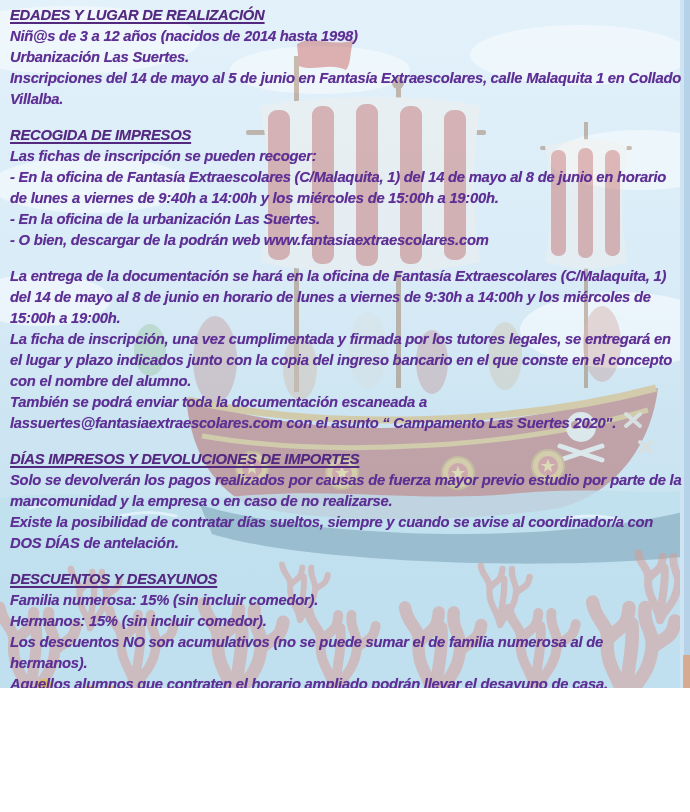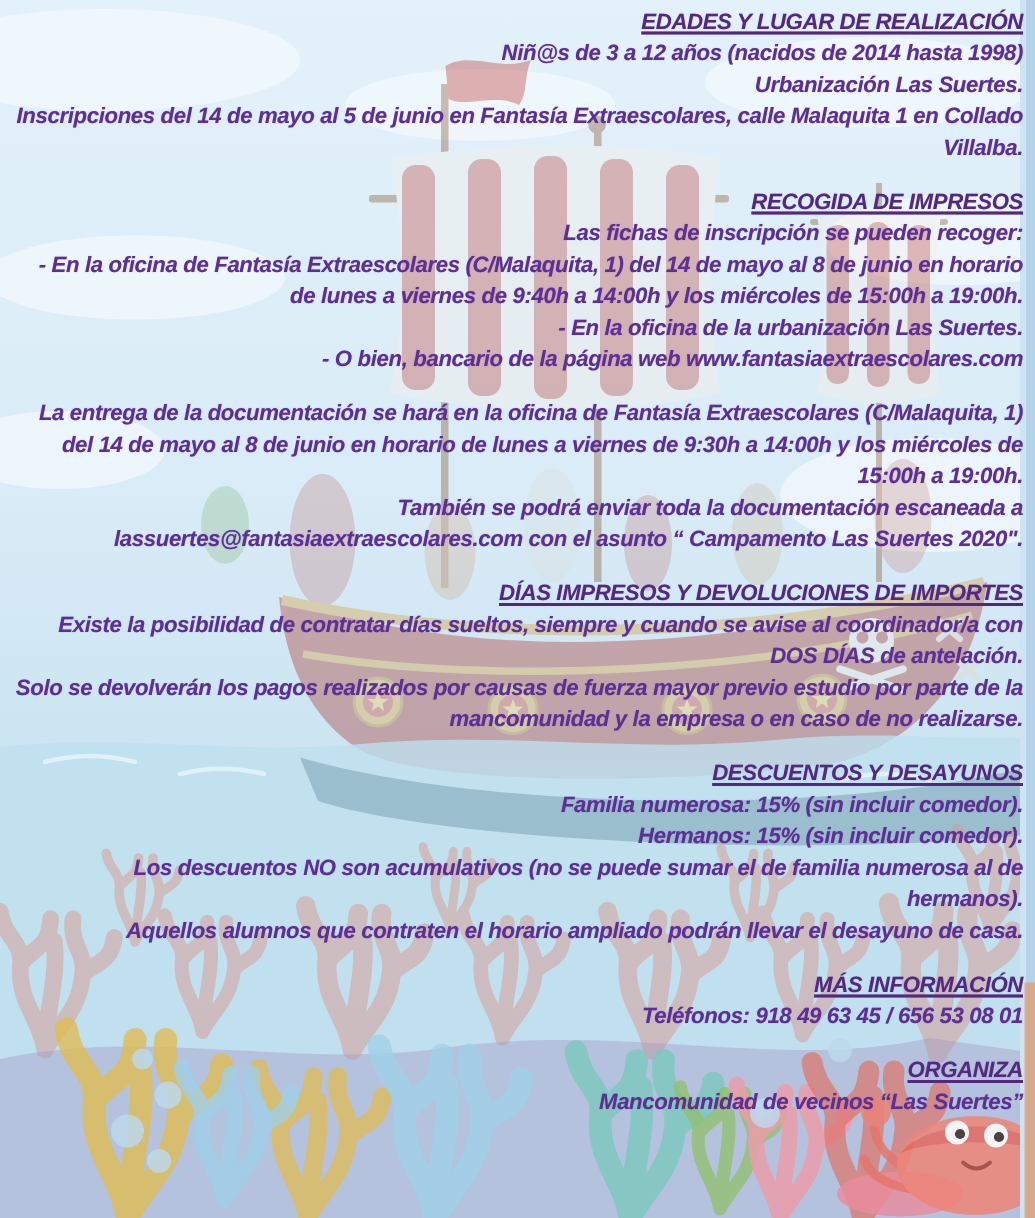--- a/index.html
+++ b/index.html
@@ -1,20 +1,19 @@
 <!DOCTYPE html>
 <html lang="es"><head>
 <meta charset="utf-8">
 <style>
   html,body{margin:0;padding:0;background:#fff;}
   .page{
-    position:relative;width:690px;height:812px;overflow:hidden;
+    position:relative;width:690px;height:688px;overflow:hidden;
     background:linear-gradient(180deg,#e3f1fa 0%,#d9ecf7 40%,#cde5f2 60%,#c5e0ef 100%);
     font-family:"Liberation Sans","DejaVu Sans",sans-serif;
-    text-align:right;
   }
   .bg{position:absolute;left:0;top:0;z-index:1;}
   .content{
     position:absolute;left:0;top:0;right:0;bottom:0;z-index:2;
     padding:5px 8px 0 10px;
     font-style:italic;font-weight:bold;
     font-size:14.8px;line-height:21px;letter-spacing:-0.25px;
     color:#5d2e94;
     text-shadow:0 0 .7px rgba(93,46,148,.45);
   }
@@ -204,32 +203,33 @@
       <p>Niñ@s de 3 a 12 años (nacidos de 2014 hasta 1998)</p>
       <p>Urbanización Las Suertes.</p>
       <p>Inscripciones del 14 de mayo al 5 de junio en Fantasía Extraescolares, calle Malaquita 1 en Collado Villalba.</p>
     </section>
 
     <section class="sec">
       <h2>RECOGIDA DE IMPRESOS</h2>
       <p>Las fichas de inscripción se pueden recoger:</p>
       <p>- En la oficina de Fantasía Extraescolares (C/Malaquita, 1) del 14 de mayo al 8 de junio en horario de lunes a viernes de 9:40h a 14:00h y los miércoles de 15:00h a 19:00h.</p>
       <p>- En la oficina de la urbanización Las Suertes.</p>
-      <p>- O bien, bancario de la página web www.fantasiaextraescolares.com</p>
+      <p>- O bien, descargar de la podrán web www.fantasiaextraescolares.com</p>
     </section>
 
     <section class="sec">
       <p>La entrega de la documentación se hará en la oficina de Fantasía Extraescolares (C/Malaquita, 1) del 14 de mayo al 8 de junio en horario de lunes a viernes de 9:30h a 14:00h y los miércoles de 15:00h a 19:00h.</p>
+      <p>La ficha de inscripción, una vez cumplimentada y firmada por los tutores legales, se entregará en el lugar y plazo indicados junto con la copia del ingreso bancario en el que conste en el concepto con el nombre del alumno.</p>
       <p>También se podrá enviar toda la documentación escaneada a lassuertes@fantasiaextraescolares.com con el asunto “ Campamento Las Suertes 2020".</p>
     </section>
 
     <section class="sec">
       <h2>DÍAS IMPRESOS Y DEVOLUCIONES DE IMPORTES</h2>
+      <p>Solo se devolverán los pagos realizados por causas de fuerza mayor previo estudio por parte de la mancomunidad y la empresa o en caso de no realizarse.</p>
       <p>Existe la posibilidad de contratar días sueltos, siempre y cuando se avise al coordinador/a con DOS DÍAS de antelación.</p>
-      <p>Solo se devolverán los pagos realizados por causas de fuerza mayor previo estudio por parte de la mancomunidad y la empresa o en caso de no realizarse.</p>
     </section>
 
     <section class="sec">
       <h2>DESCUENTOS Y DESAYUNOS</h2>
       <p>Familia numerosa: 15% (sin incluir comedor).</p>
       <p>Hermanos: 15% (sin incluir comedor).</p>
       <p>Los descuentos NO son acumulativos (no se puede sumar el de familia numerosa al de hermanos).</p>
       <p>Aquellos alumnos que contraten el horario ampliado podrán llevar el desayuno de casa.</p>
     </section>
 

